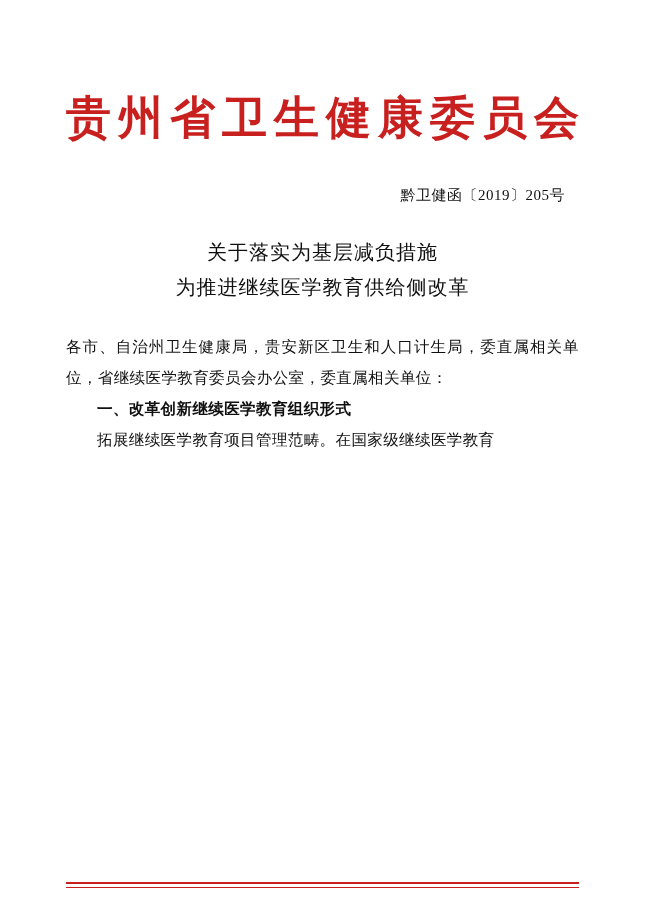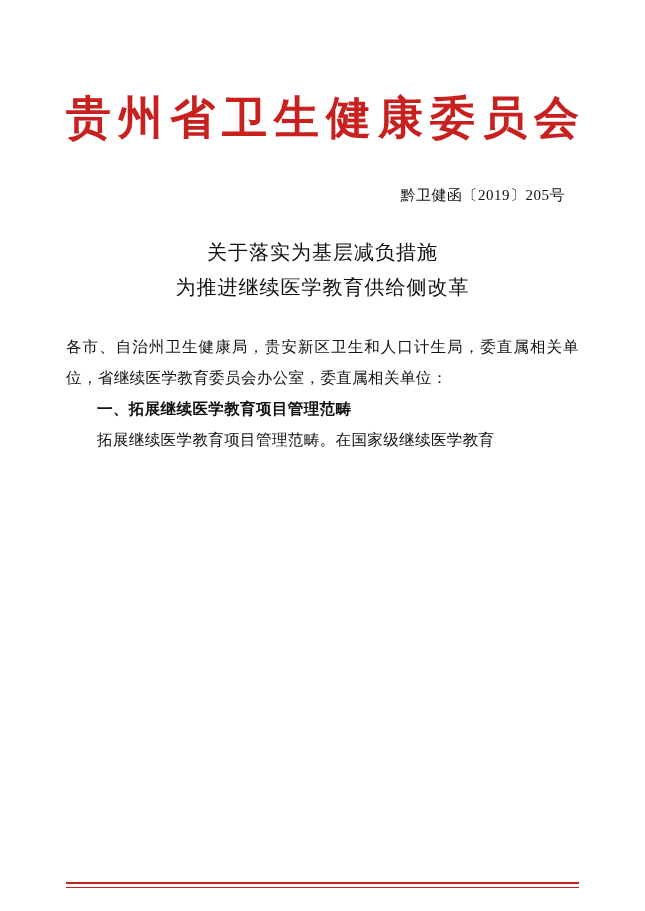--- a/index.html
+++ b/index.html
@@ -91,21 +91,21 @@
 
   <div class="doc-number">黔卫健函〔2019〕205号</div>
 
   <div class="title-block">
     <div>关于落实为基层减负措施</div>
     <div>为推进继续医学教育供给侧改革</div>
   </div>
 
   <div class="body-text">
     <p>各市、自治州卫生健康局，贵安新区卫生和人口计生局，委直属相关单位，省继续医学教育委员会办公室，委直属相关单位：</p>
-    <p class="subhead">一、拓展继续医学教育项目管理范畴</p>
+    <p class="subhead">一、改革创新继续医学教育组织形式</p>
     <p class="indent">拓展继续医学教育项目管理范畴。在国家级继续医学教育</p>
   </div>
 
   <div class="rule-wrap">
     <div class="rule-thick"></div>
     <div class="rule-thin"></div>
   </div>
 
 </div>
 

